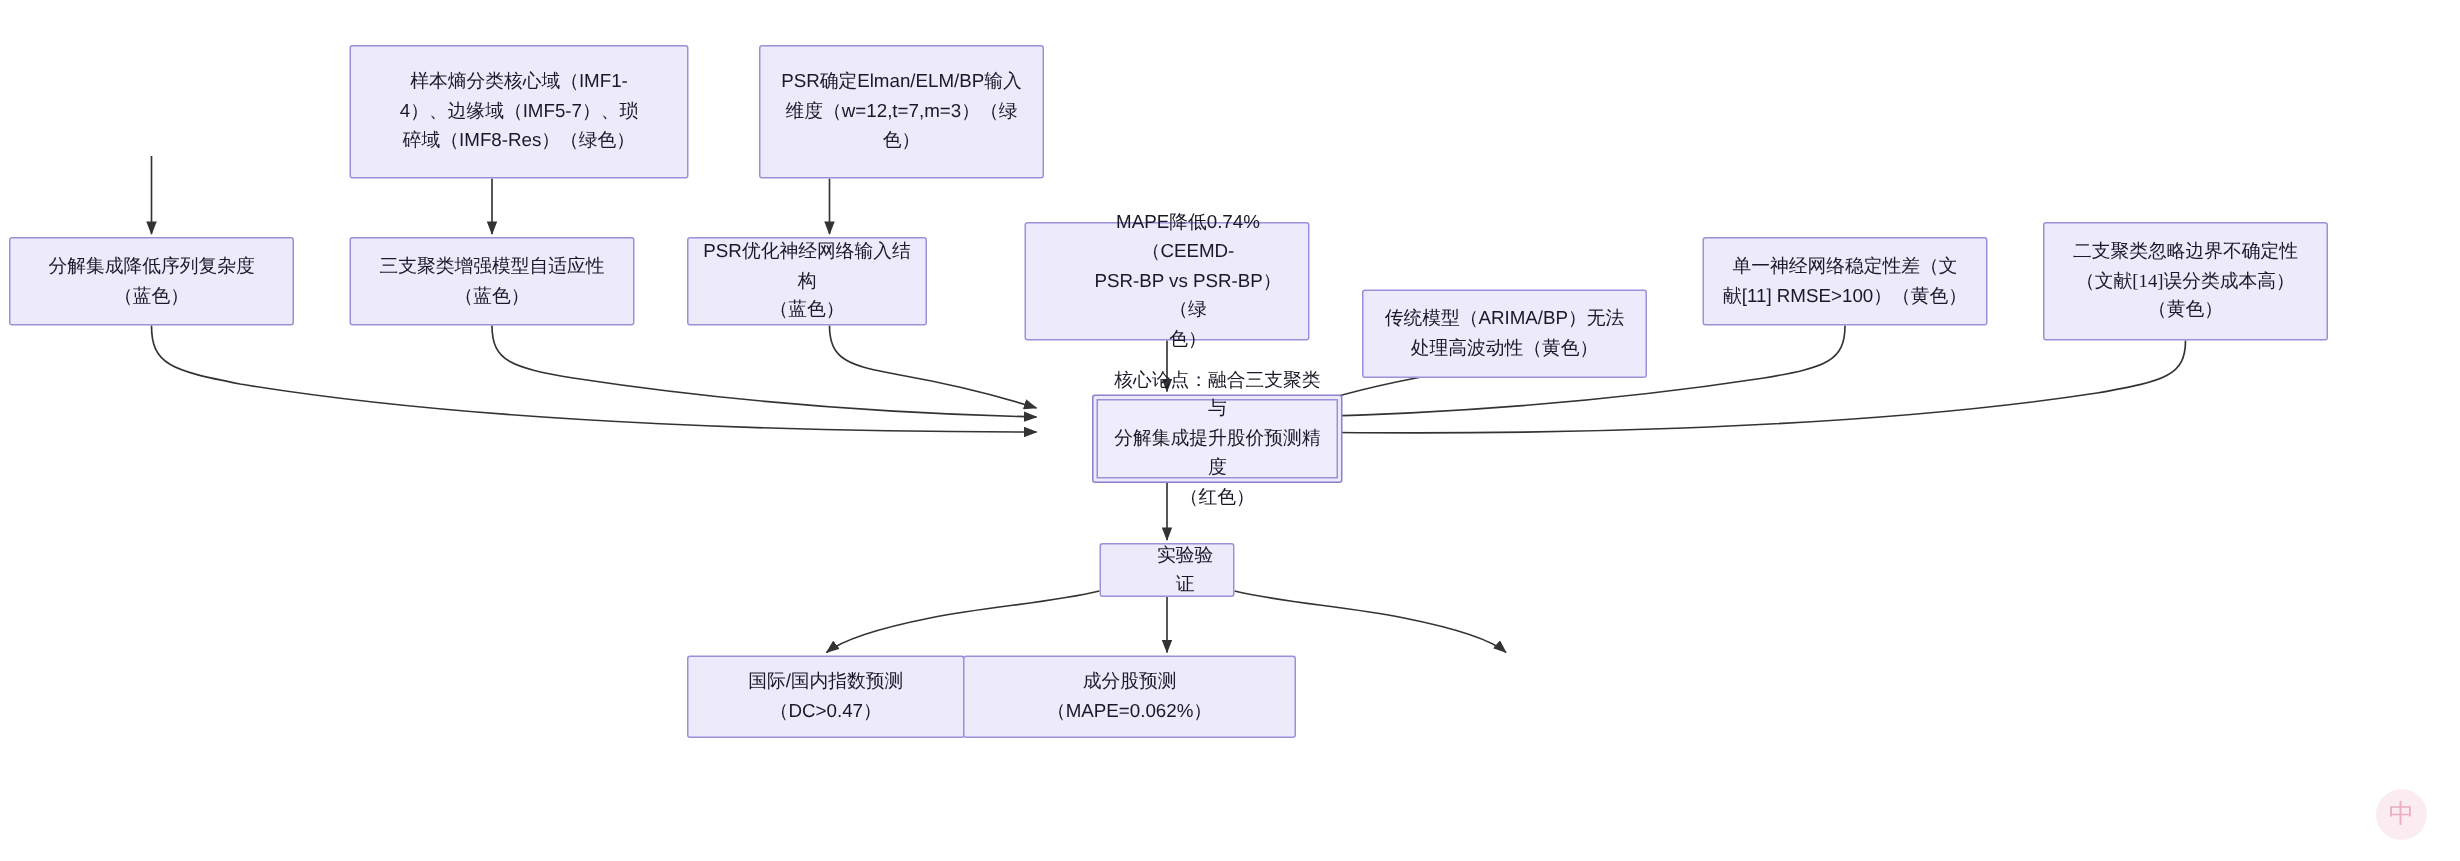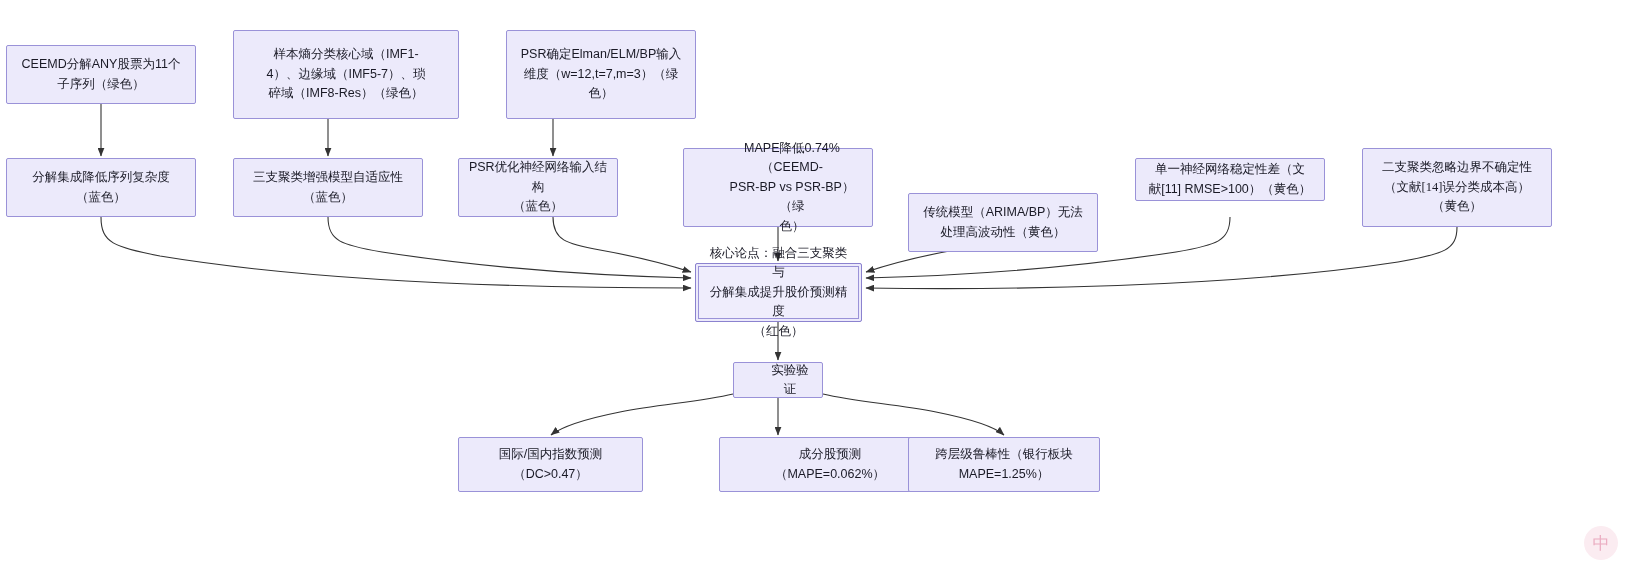--- a/index.html
+++ b/index.html
@@ -97,24 +97,20 @@
       <path d="M1457,227 C1457,250 1444,254 1398,262 C1228,288 998,290 866,288"></path>
 
       <path d="M778,322 L778,360"></path>
 
       <path d="M733,394 C700,402 660,404 620,412 C580,420 560,428 551,435"></path>
       <path d="M778,398 L778,435"></path>
       <path d="M823,394 C856,402 896,404 936,412 C976,420 996,428 1004,435"></path>
     </g>
   </svg>
 
-  <div class="node" style="left:6px; top:45px; width:190px; height:59px;">
-    <span class="node-label">CEEMD分解ANY股票为11个
-子序列（绿色）</span>
-  </div>
 
   <div class="node" style="left:233px; top:30px; width:226px; height:89px;align-items:center;">
     <span class="node-label">样本熵分类核心域（IMF1-
 4）、边缘域（IMF5-7）、琐
 碎域（IMF8-Res）（绿色）</span>
   </div>
 
   <div class="node" style="left:458px; top:30px; width:190px; height:89px;margin-left:48px;">
     <span class="node-label">PSR确定Elman/ELM/BP输入
 维度（w=12,t=7,m=3）（绿
@@ -140,51 +136,47 @@
     <span class="node-label">MAPE降低0.74%（CEEMD-
 PSR-BP vs PSR-BP）（绿
 色）</span>
   </div>
 
   <div class="node" style="left:908px; top:158px; width:190px; height:59px;margin-top:35px;">
     <span class="node-label">传统模型（ARIMA/BP）无法
 处理高波动性（黄色）</span>
   </div>
 
-  <div class="node" style="left:1135px; top:158px; width:190px; height:43px;text-align:center;">
+  <div class="node" style="left:1135px; top:158px; width:190px; height:59px;text-align:center;">
     <span class="node-label">单一神经网络稳定性差（文
 献[11] RMSE&gt;100）（黄色）</span>
   </div>
 
   <div class="node" style="left:1362px; top:148px; width:190px; height:79px;font-family:Liberation Serif, serif;">
     <span class="node-label">二支聚类忽略边界不确定性
 （文献[14]误分类成本高）
 （黄色）</span>
   </div>
 
-  <div class="node core" style="left:695px; top:263px; width:167px; height:59px;align-items:center;">
+  <div class="node core" style="left:728px; top:263px; width:167px; height:59px;align-items:center;">
     <span class="node-label">核心论点：融合三支聚类与
 分解集成提升股价预测精度
 （红色）</span>
   </div>
 
   <div class="node" style="left:733px; top:362px; width:90px; height:36px;padding-left:32px;">
     <span class="node-label">实验验证</span>
   </div>
 
   <div class="node" style="left:458px; top:437px; width:185px; height:55px;">
     <span class="node-label">国际/国内指数预测
 （DC&gt;0.47）</span>
   </div>
 
-  <div class="node" style="left:719px; top:437px; width:222px; height:55px;">
+  <div class="node" style="left:642px; top:437px; width:222px; height:55px;">
     <span class="node-label">成分股预测
 （MAPE=0.062%）</span>
   </div>
 
-  <div class="node" style="left:908px; top:437px; width:192px; height:55px;">
-    <span class="node-label">跨层级鲁棒性（银行板块
-MAPE=1.25%）</span>
-  </div>
 
   <div id="watermark">中</div>
 
 </div>
 
 </body></html>

